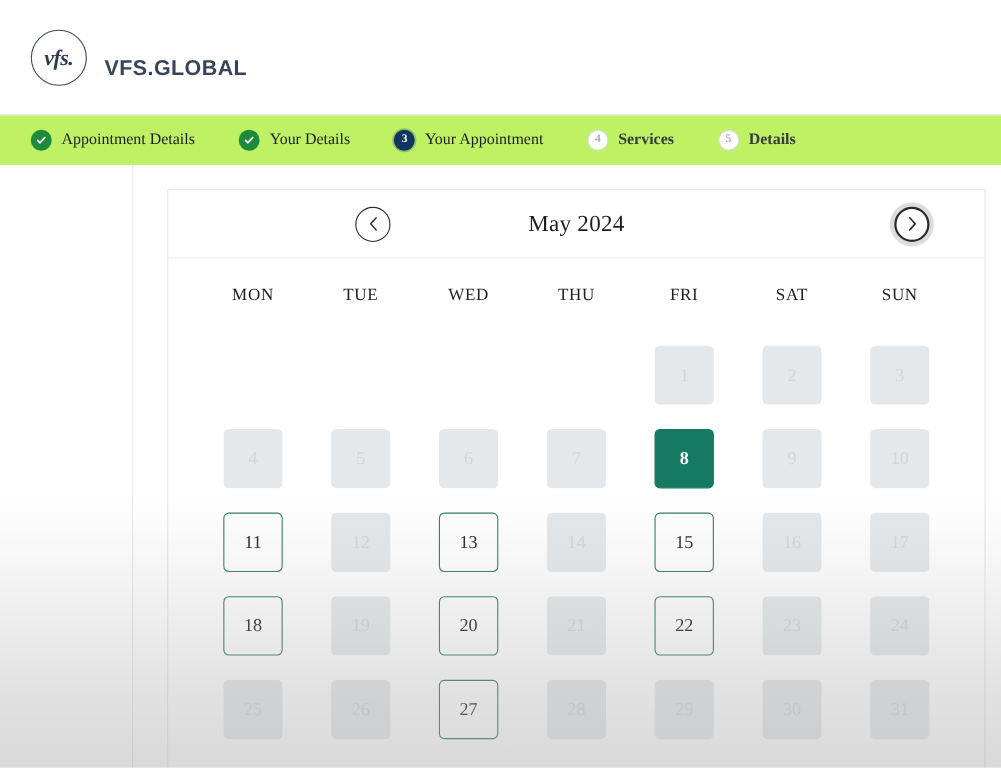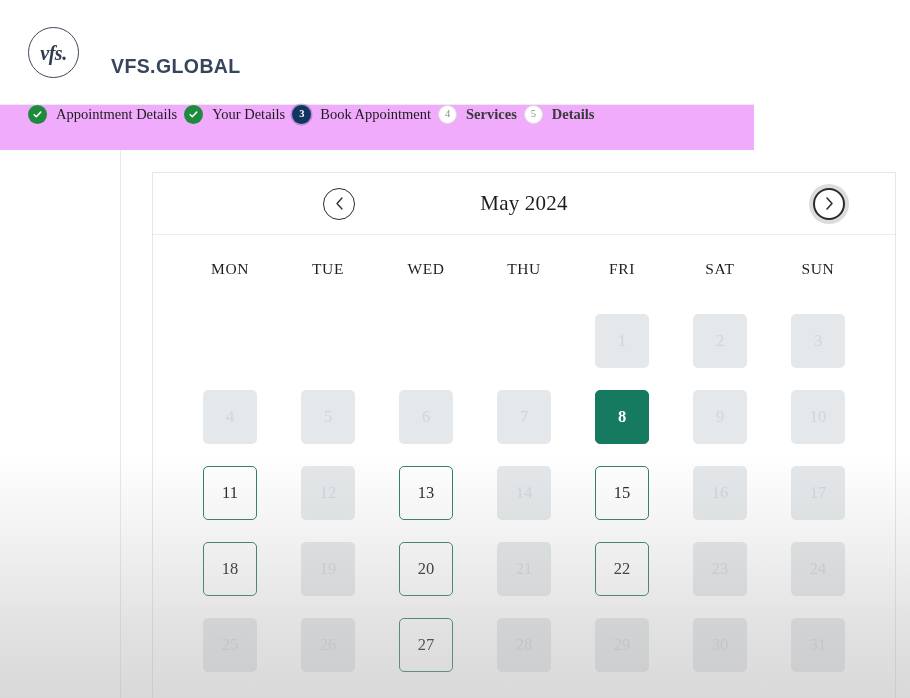--- a/index.html
+++ b/index.html
@@ -24,23 +24,22 @@
     position: absolute;
     left: 0; top: 0;
     width: 910px; height: 104px;
     background: #ffffff;
     display: flex;
     align-items: center;
     z-index: 6;
   }
   .logo-wrap {
     display: flex;
-    align-items: flex-end;
+    align-items: center;
     margin-left: 28px;
-    gap: 16px;
   }
   .logo-circle {
     width: 51px; height: 51px;
     border: 1.6px solid #3d4a5c;
     border-radius: 50%;
     display: flex;
     align-items: center;
     justify-content: center;
     flex: none;
   }
@@ -62,35 +61,35 @@
     font-size: 19.5px;
     letter-spacing: 0.4px;
     color: #36455c;
     margin-top: 20px;
   }
 
   
   .stepper-bar {
     position: absolute;
     left: 0; top: 104px;
-    width: 754px; height: 46px;
-    background: #f0abfc;
+    width: 910px; height: 46px;
+    background: #bef264;
     border-top: 1px solid #ececec;
     display: flex;
-    align-items: flex-start;
+    align-items: center;
     z-index: 6;
   }
   .step {
     display: flex;
     align-items: center;
     margin-left: 28px;
     white-space: nowrap;
     cursor: pointer;
   }
-  .step + .step { margin-left: 7px; }
+  .step + .step { margin-left: 40px; }
   .step-badge {
     width: 19px; height: 19px;
     border-radius: 50%;
     flex: none;
     display: flex;
     align-items: center;
     justify-content: center;
     font-family: "Liberation Serif", "DejaVu Serif", serif;
     font-size: 10.5px;
     line-height: 1;
@@ -282,21 +281,21 @@
       <div class="step">
         <span class="step-badge done">
           <svg width="11" height="11" viewBox="0 0 12 12" fill="none">
             <path d="M2.4 6.2L4.7 8.5L9.5 3.4" stroke="#ffffff" stroke-width="1.7" stroke-linecap="round" stroke-linejoin="round"></path>
           </svg>
         </span>
         <span class="step-label">Your Details</span>
       </div>
       <div class="step">
         <span class="step-badge active">3</span>
-        <span class="step-label">Book Appointment</span>
+        <span class="step-label">Your Appointment</span>
       </div>
       <div class="step todo-step">
         <span class="step-badge todo">4</span>
         <span class="step-label">Services</span>
       </div>
       <div class="step todo-step">
         <span class="step-badge todo">5</span>
         <span class="step-label">Details</span>
       </div>
     </div>

